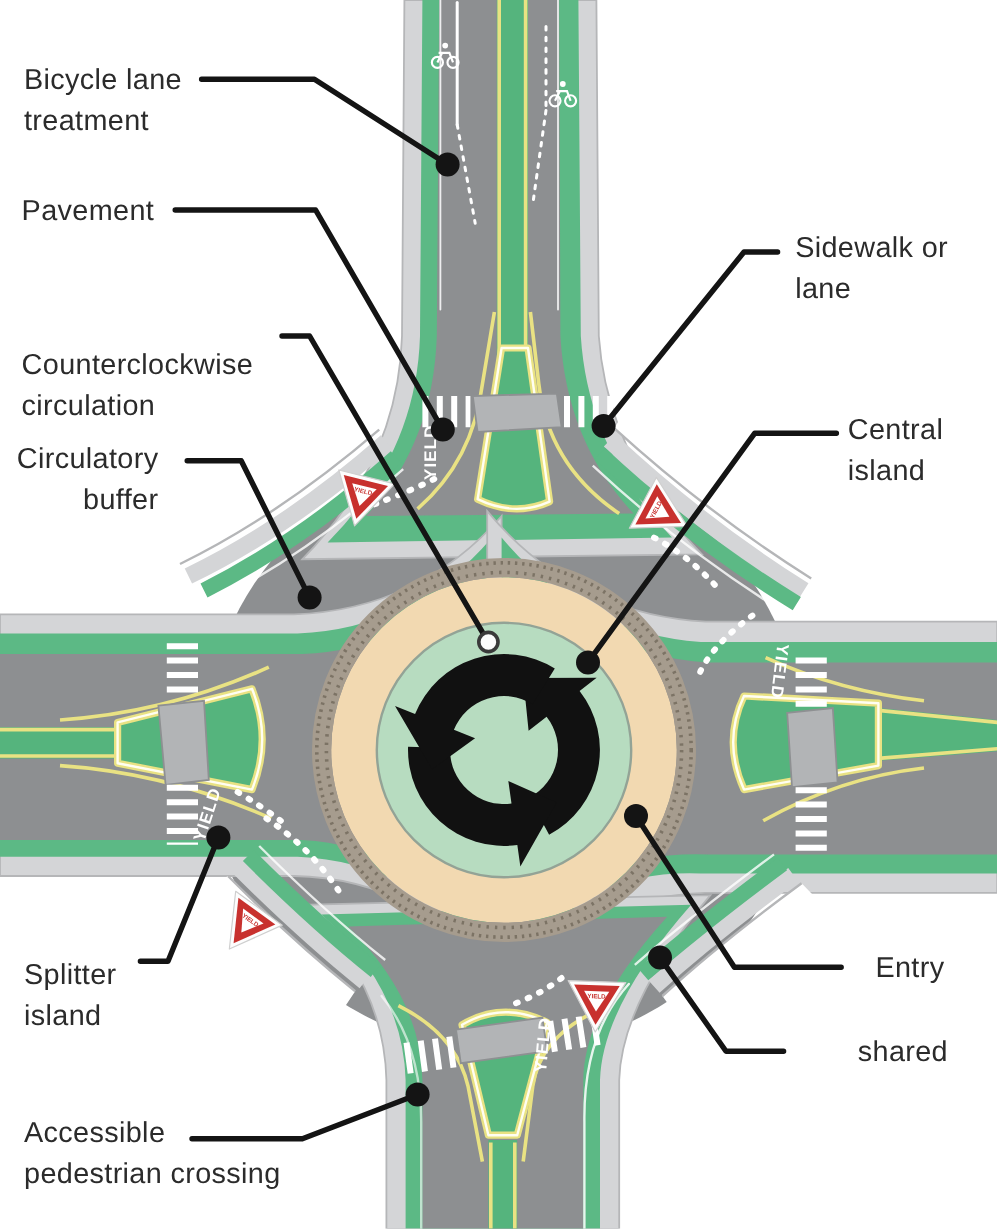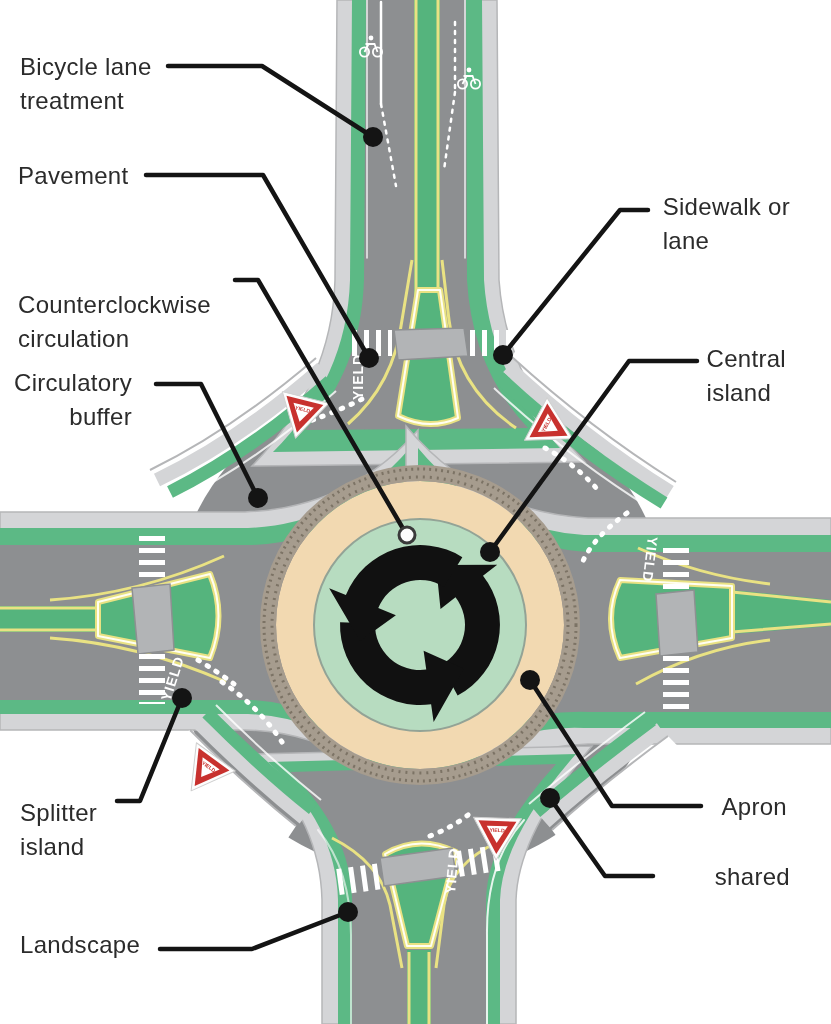--- a/index.html
+++ b/index.html
@@ -250,26 +250,27 @@
   </div>
   <div class="lbl right" style="right:41px;top:190px;">
     <div>Sidewalk or</div>
     <div>lane</div>
   </div>
   <div class="lbl right" style="right:45px;top:342px;margin-left:16px;">
     <div>Central</div>
     <div>island</div>
   </div>
   <div class="lbl right" style="right:44px;top:790px;">
-    <div>Apron</div>
+    <div>Entry</div>
   </div>
   <div class="lbl right" style="right:41px;top:860px;">
     <div>shared</div>
   </div>
   <div class="lbl" style="left:20px;top:772px;margin-top:24px;">
     <div>Splitter</div>
     <div>island</div>
   </div>
   <div class="lbl" style="left:20px;top:928px;">
-    <div>Landscape</div>
+    <div>Accessible</div>
+    <div>pedestrian crossing</div>
   </div>
 
 </div>
 
 </body></html>

